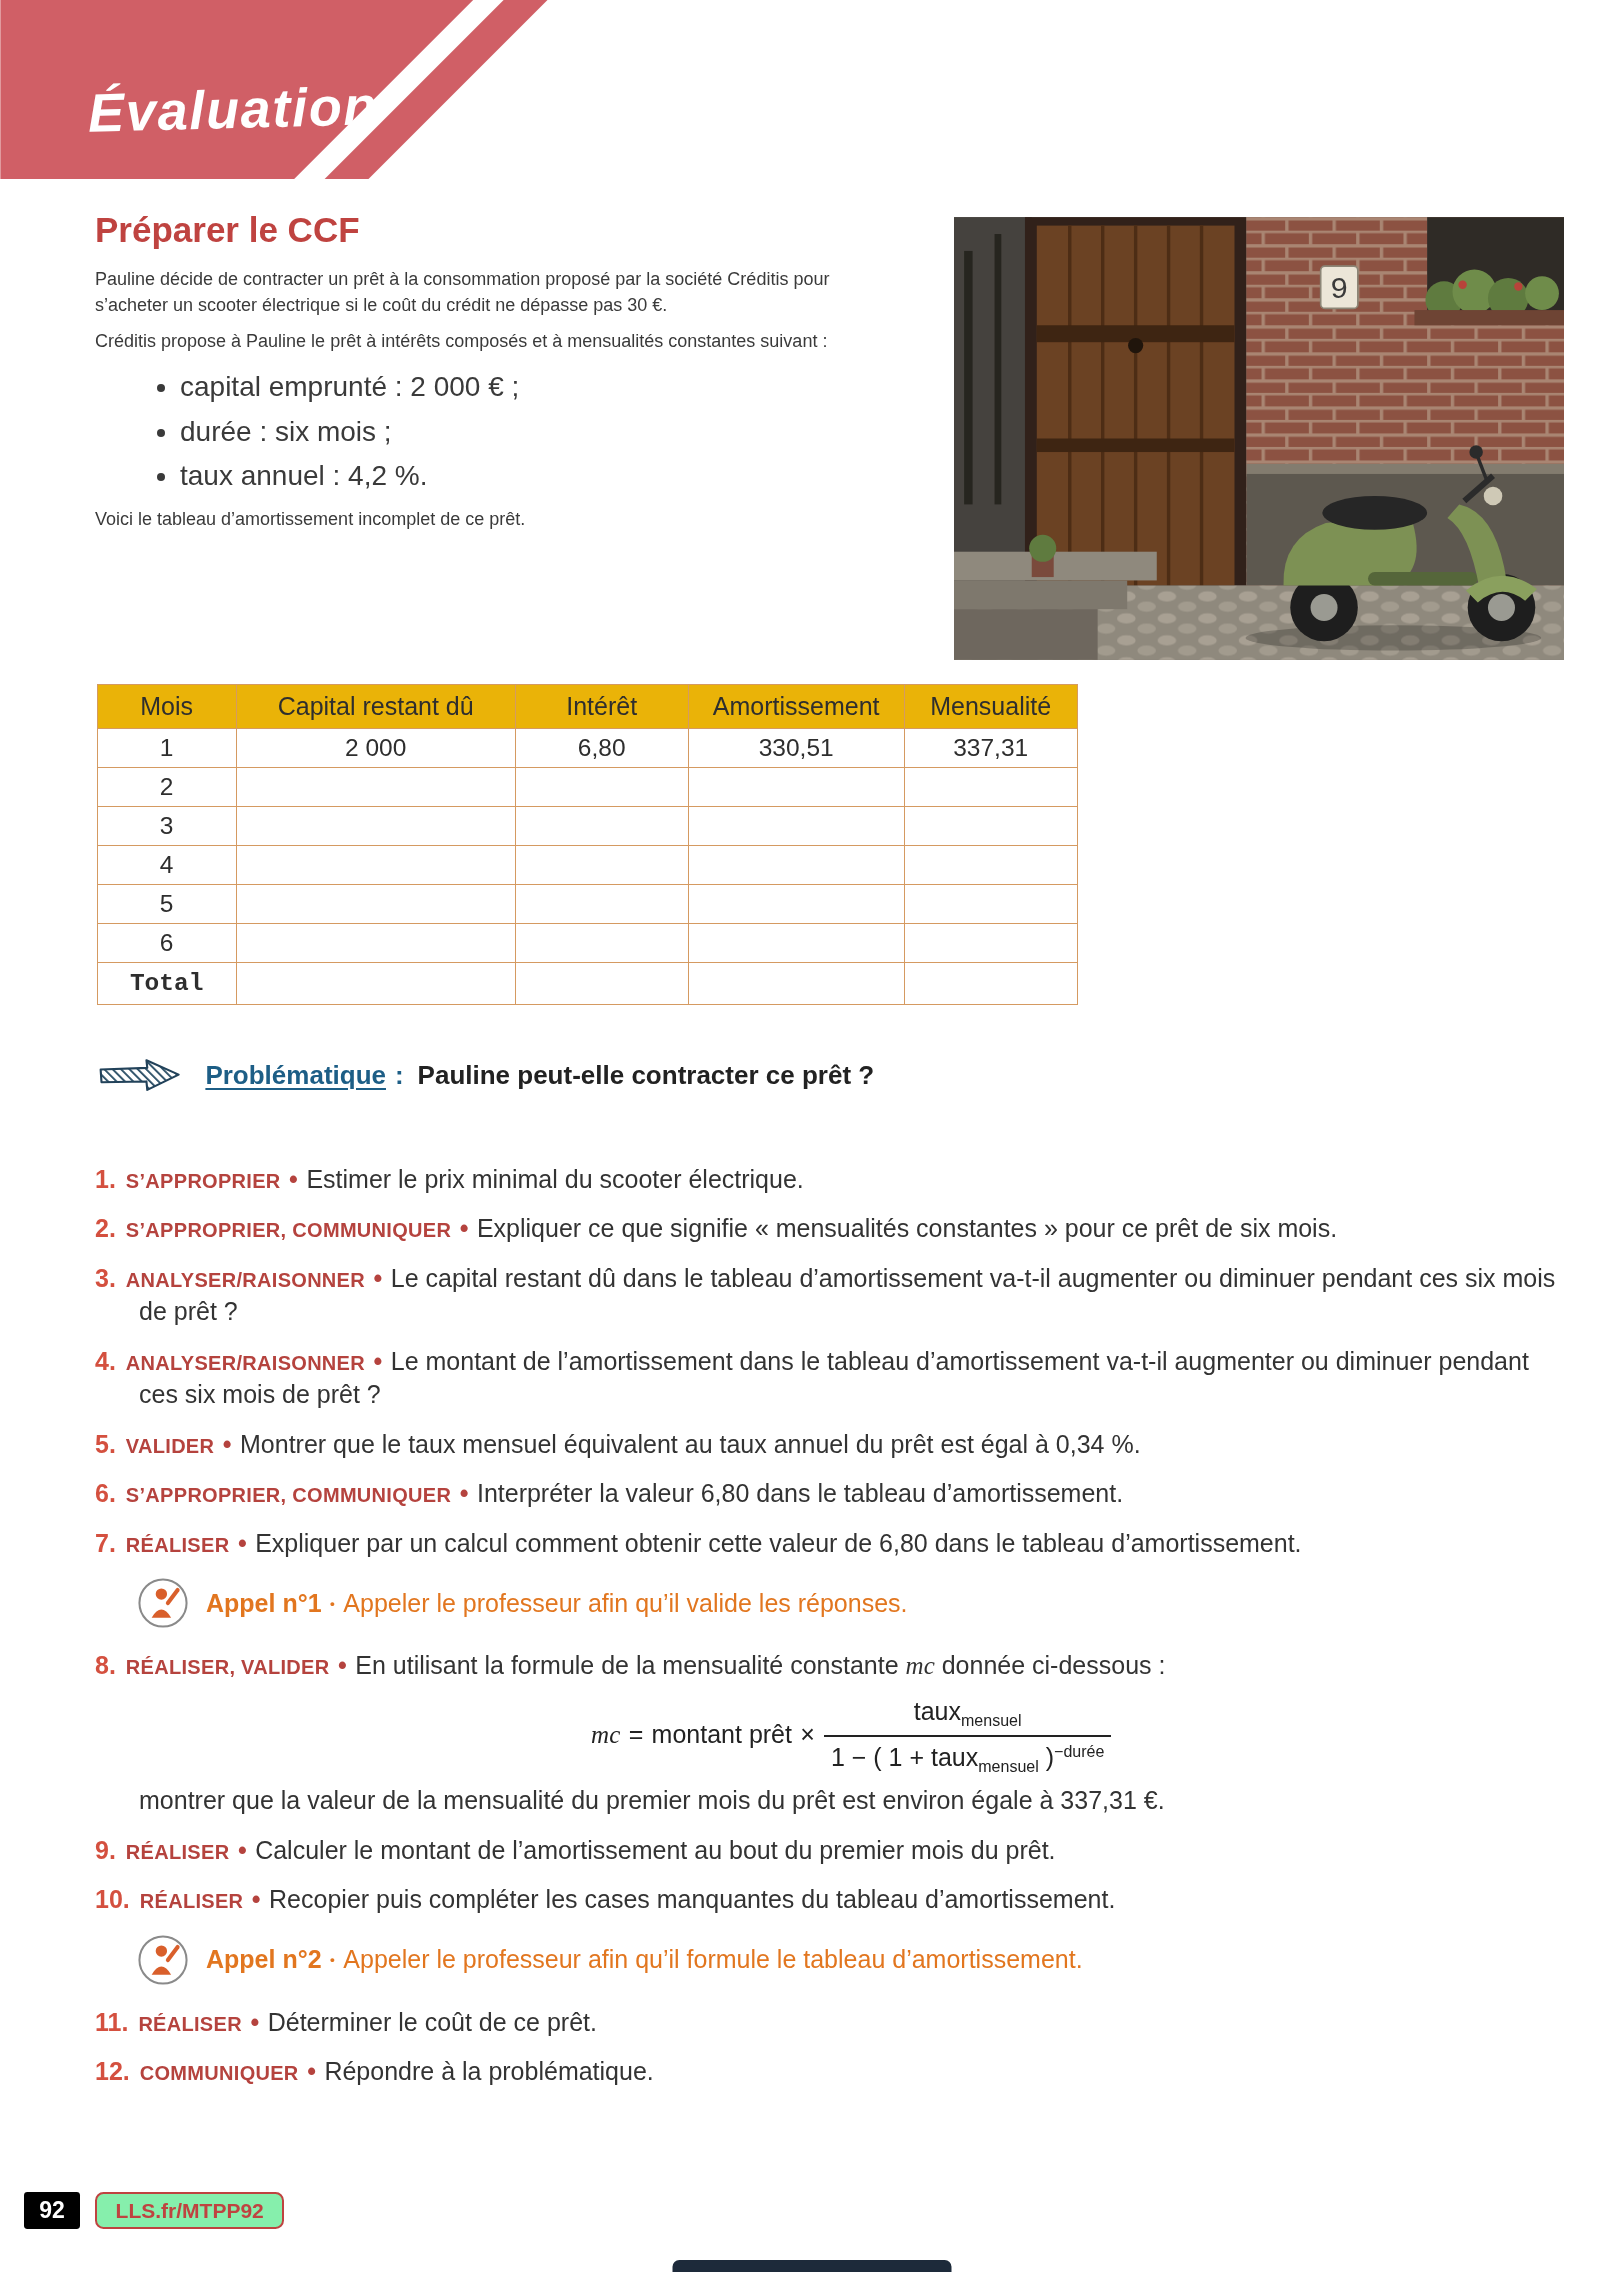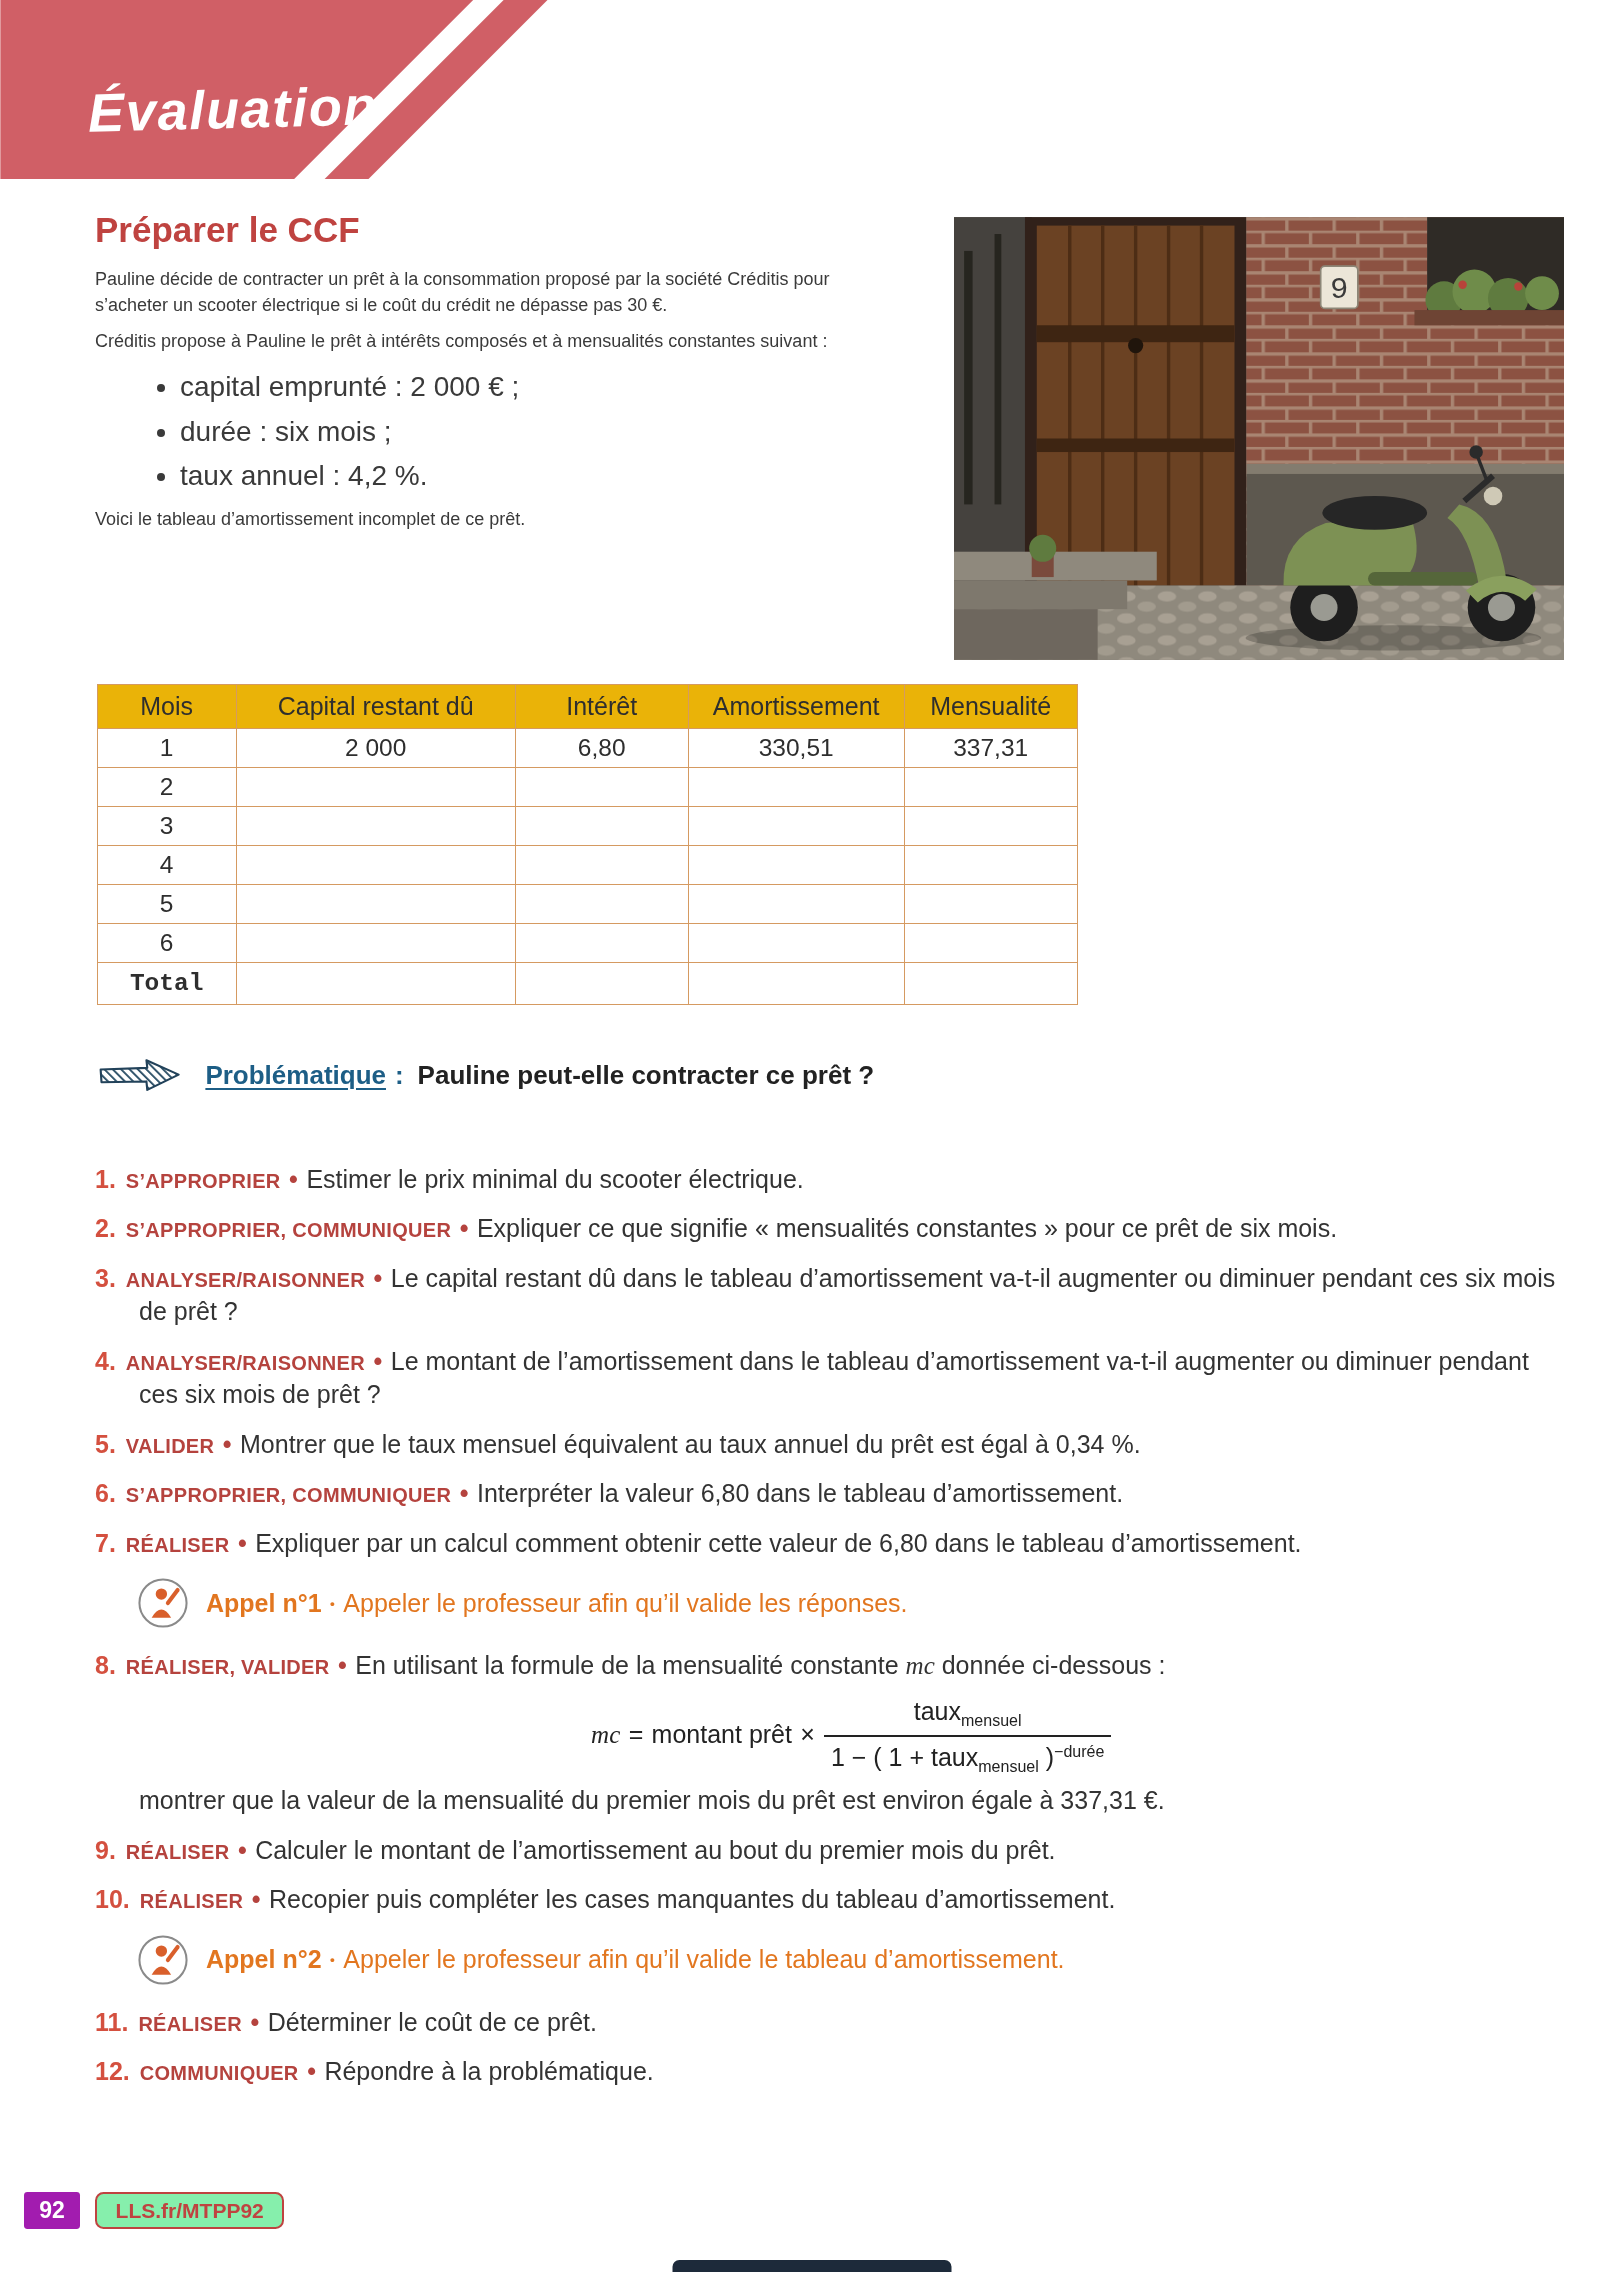--- a/index.html
+++ b/index.html
@@ -65,21 +65,21 @@
   .frac { display:inline-block; vertical-align:middle; text-align:center; margin:0 5px; }
   .frac .fnum { display:block; padding:0 6.8px 3.4px; }
   .frac .fden { display:block; border-top:2.1px solid #222; padding:4.2px 6.8px 0; }
   .formula sub { font-size:16px; }
   .formula sup { font-size:16px; }
   .q8-after { display:block; text-indent:0; margin-top:3.4px; }
 
   
   .page-box {
     position:absolute; left:24px; bottom:44px; width:56px; height:37px;
-    background:#a21caf; color:#fff; font-weight:700; font-size:23px;
+    background:#000000; color:#fff; font-weight:700; font-size:23px;
     display:flex; align-items:center; justify-content:center; border-radius:3.4px;
   }
   .lls-pill {
     position:absolute; left:95px; bottom:44px; height:37px;
     border:2.5px solid #bf4340; border-radius:8.5px; background:#86efac;
     color:#bf4340; font-weight:700; font-size:21px;
     display:flex; align-items:center; padding:0 18.6px; cursor:pointer;
   }
   .bottom-bar {
     position:absolute; bottom:0; left:50%; transform:translateX(-50%);
@@ -356,21 +356,21 @@
       <span class="appel-icon">
         <svg width="52" height="52" viewBox="0 0 64 64">
           <circle cx="32" cy="32" r="29" fill="#ffffff" stroke="#8a8a8a" stroke-width="2.5"></circle>
           <circle cx="30" cy="21" r="7" fill="#d95f2b"></circle>
           <path d="M18,50 q12,-20 24,0 z" fill="#d95f2b"></path>
           <path d="M38,32 L50,16" stroke="#d95f2b" stroke-width="5" stroke-linecap="round" fill="none"></path>
         </svg>
       </span>
       <span class="appel-title">Appel n°2</span>
         <span class="appel-sep">•</span>
-        <span class="appel-text">Appeler le professeur afin qu’il valide le tableau d’amortissement.</span>
+        <span class="appel-text">Appeler le professeur afin qu’il formule le tableau d’amortissement.</span>
     </div>
 
     <div class="q">
       <span class="qnum">11.</span><span class="qlabel">RÉALISER</span><span class="qsep">•</span><span class="qtext">Déterminer le coût de ce prêt.</span>
     </div>
 
     <div class="q">
       <span class="qnum">12.</span><span class="qlabel">COMMUNIQUER</span><span class="qsep">•</span><span class="qtext">Répondre à la problématique.</span>
     </div>
 

